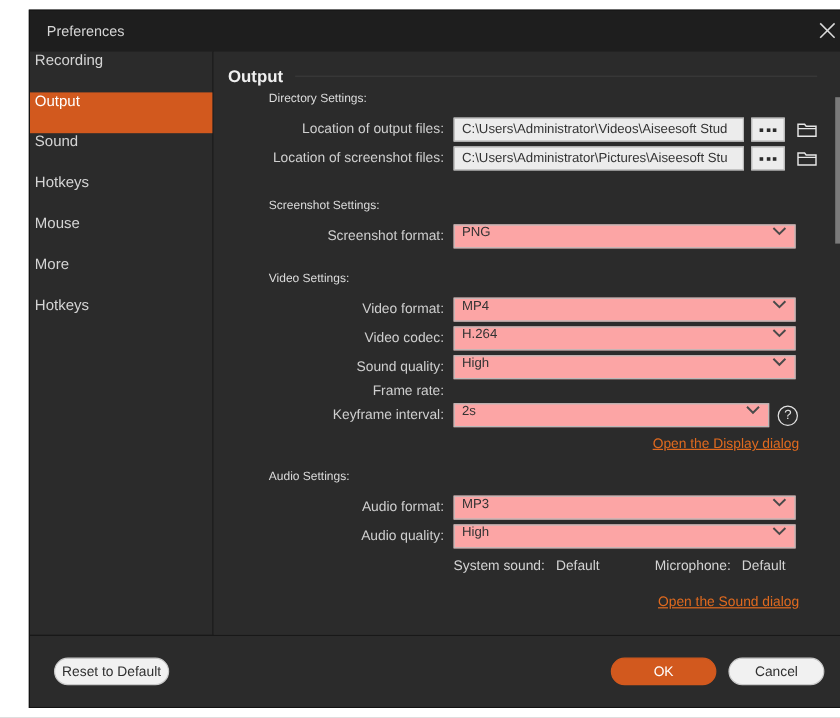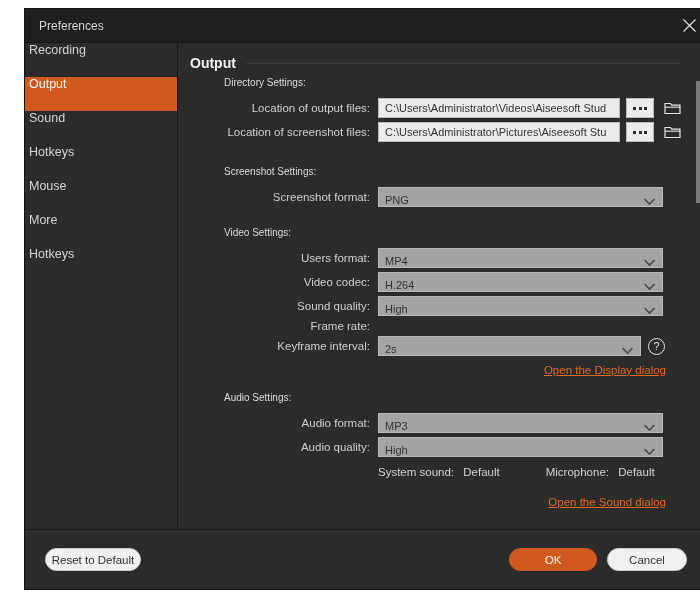--- a/index.html
+++ b/index.html
@@ -118,25 +118,25 @@
     font-size: 11px;
     display: flex; align-items: center;
     padding: 0 6px;
     overflow: hidden;
     white-space: nowrap;
     cursor: text;
   }
   .field.path { width: 242px; flex: 0 0 242px; }
   .select {
     height: 20px;
-    background: #a3a3a3;
+    background: #fca5a5;
     border: 1px solid #b9b9b9;
     color: #333;
     font-size: 11px;
-    display: flex; align-items: flex-end;
+    display: flex; align-items: flex-start;
     justify-content: space-between;
     padding: 0 6px;
     cursor: pointer;
     white-space: nowrap;
   }
   .select.wide { width: 285px; flex: 0 0 285px; }
   .select.narrow { width: 263px; flex: 0 0 263px; }
   .chev { display:block; margin-left: 6px; }
   .dots-btn {
     width: 28px; height: 20px;
@@ -317,21 +317,21 @@
             <span>PNG</span>
             <svg class="chev" width="13" height="9" viewBox="0 0 13 9" aria-hidden="true">
               <polyline points="1.5,2 6.5,7 11.5,2" fill="none" stroke="#4a4a4a" stroke-width="1.6"></polyline>
             </svg>
           </div>
         </div>
 
         <div class="group-head" style="margin-top:20px;">Video Settings:</div>
 
         <div class="row" style="margin-top:10px;">
-          <div class="row-label">Users format:</div>
+          <div class="row-label">Video format:</div>
           <div class="select wide">
             <span>MP4</span>
             <svg class="chev" width="13" height="9" viewBox="0 0 13 9" aria-hidden="true">
               <polyline points="1.5,2 6.5,7 11.5,2" fill="none" stroke="#4a4a4a" stroke-width="1.6"></polyline>
             </svg>
           </div>
         </div>
 
         <div class="row">
           <div class="row-label">Video codec:</div>

